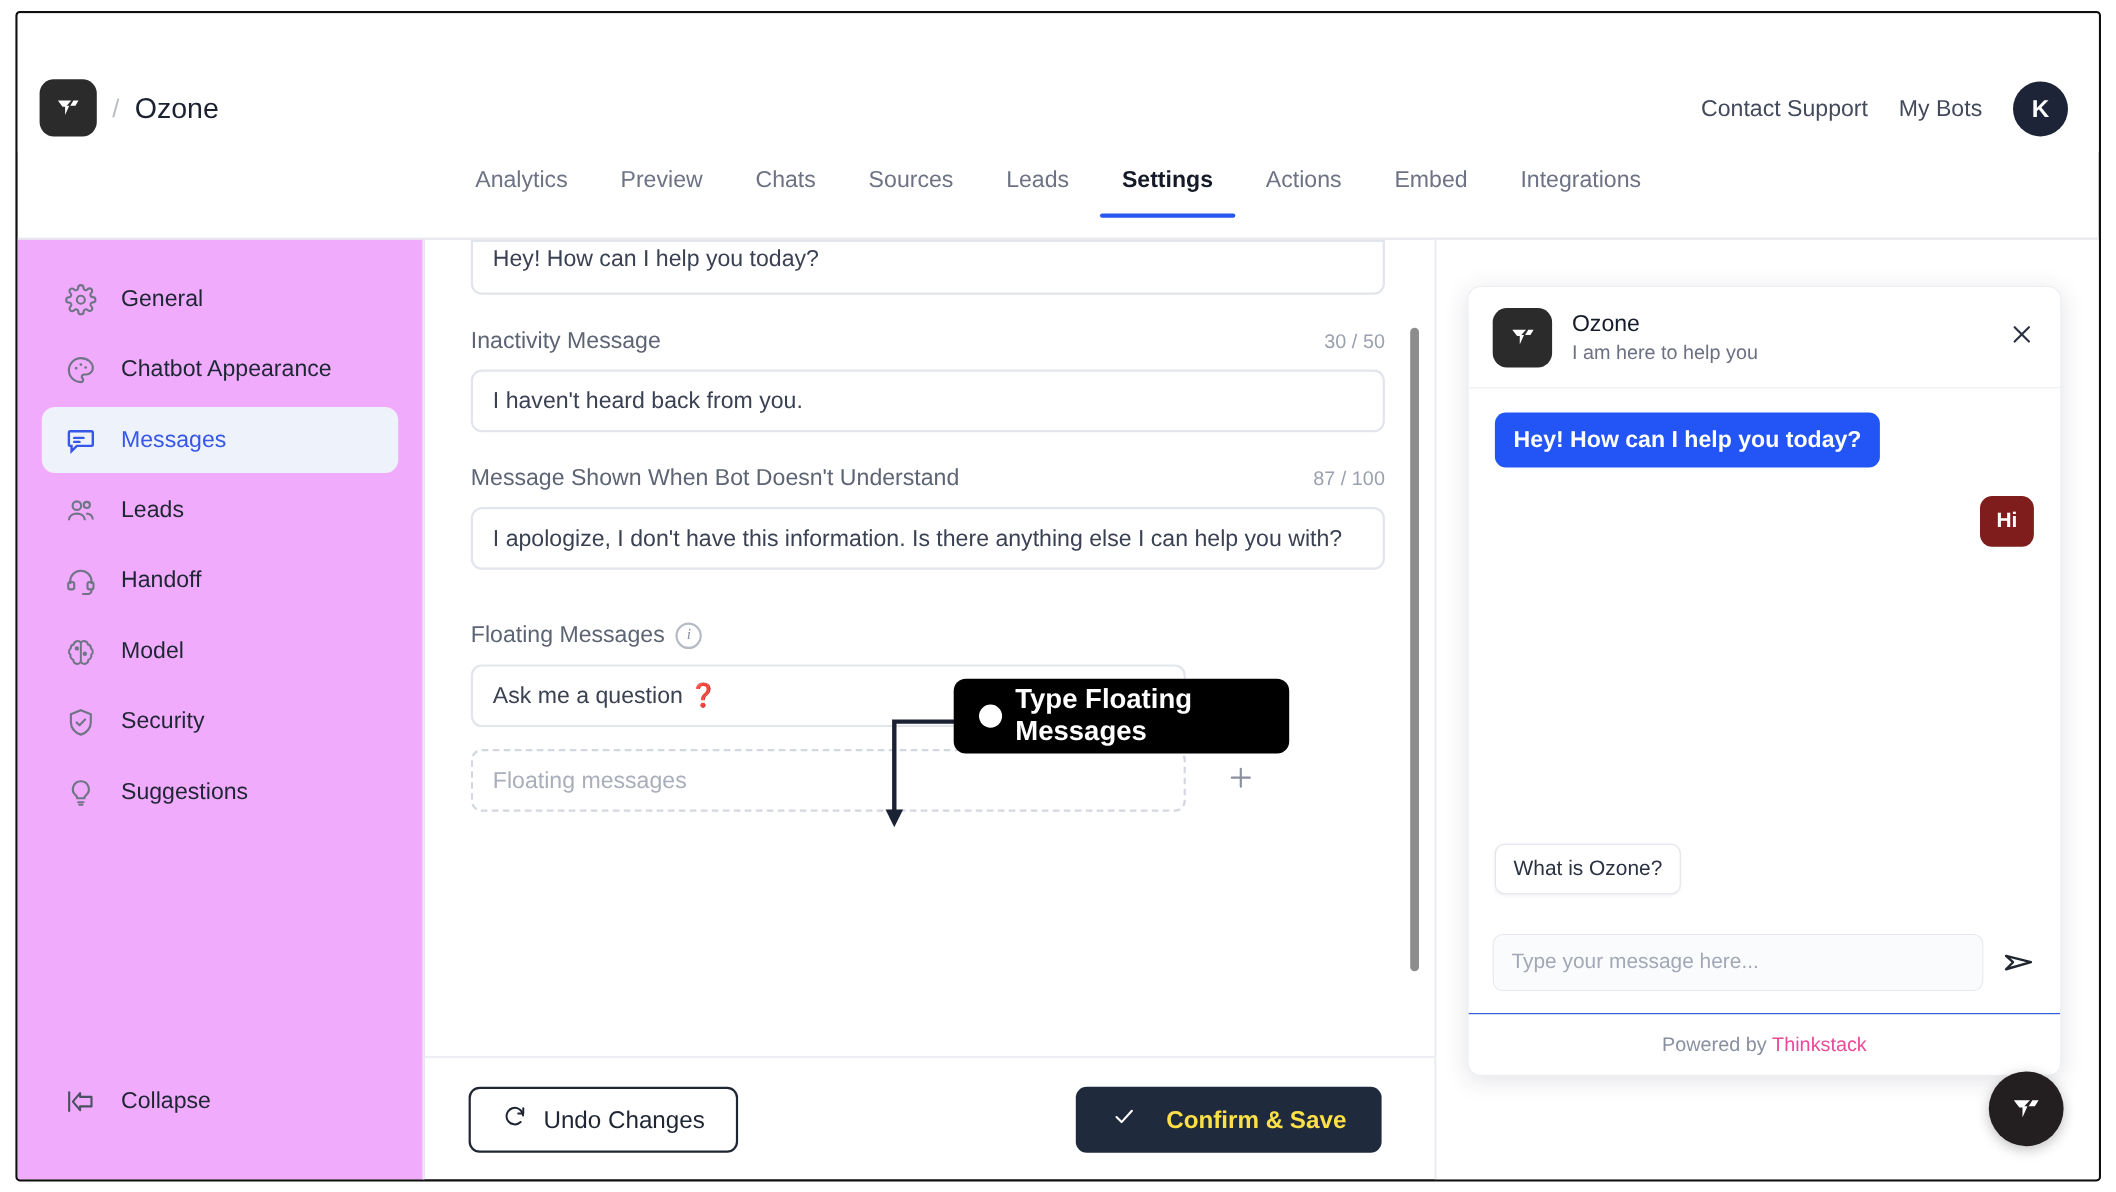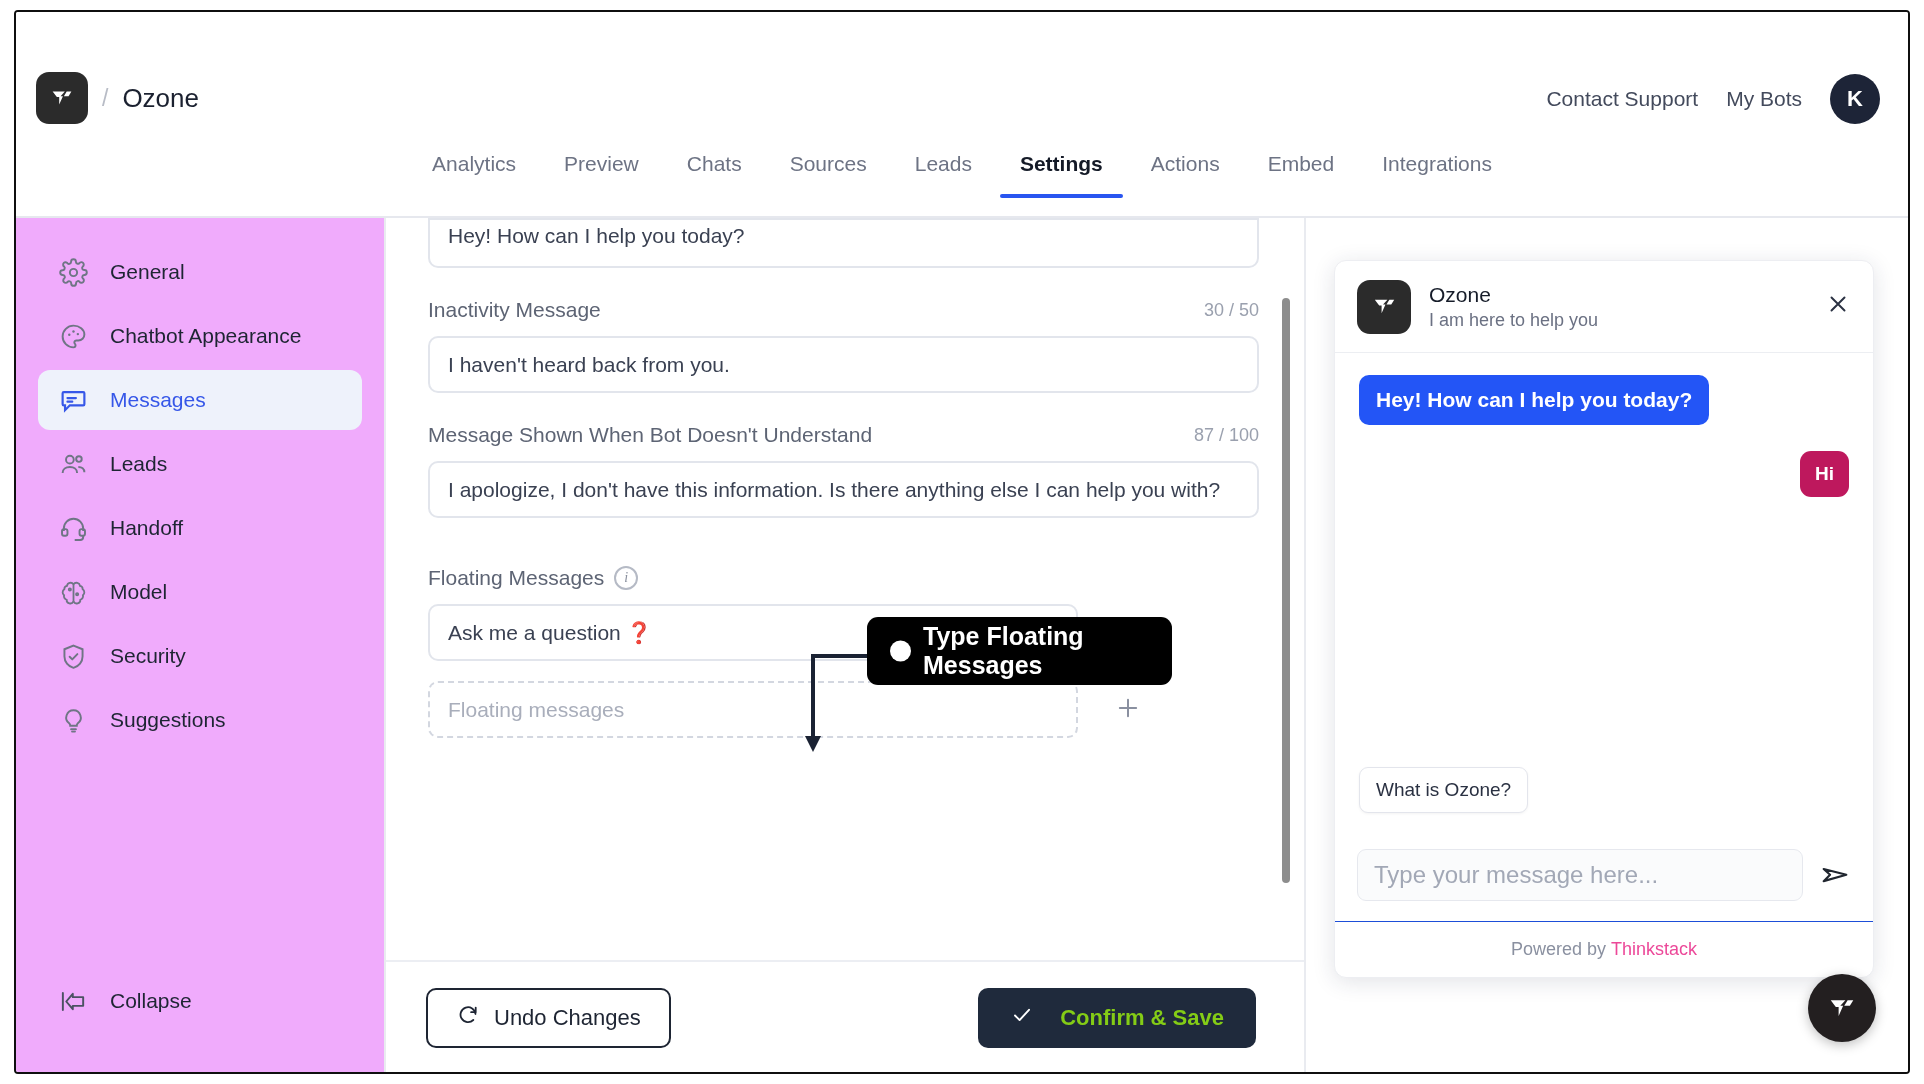--- a/index.html
+++ b/index.html
@@ -194,21 +194,21 @@
     border-radius: 10px;
     height: 60px; padding: 0 28px;
     font-size: 22px; color: #1e2533;
     background: #fff;
   }
   .btn-save {
     display: flex; align-items: center; gap: 26px;
     background: #1f2a3c;
     border-radius: 10px;
     height: 60px; padding: 0 32px;
-    font-size: 22px; color: #84cc16; font-weight: bold;
+    font-size: 22px; color: #fde047; font-weight: bold;
   }
 
   
   .previewpane {
     position: relative;
     flex: 1 1 auto;
     background: #fff;
   }
   .chatcard {
     position: absolute;
@@ -245,21 +245,21 @@
   }
   .bubble-bot {
     display: inline-block;
     background: #2355f6; color: #ffffff;
     border-radius: 10px;
     padding: 13px 17px;
     font-size: 21px; font-weight: bold;
   }
   .bubble-user {
     position: absolute; right: 24px; top: 98px;
-    background: #be185d; color: #ffffff;
+    background: #7f1d1d; color: #ffffff;
     border-radius: 11px;
     padding: 12px 15px;
     font-size: 19px; font-weight: bold;
   }
   .suggestion {
     position: absolute; left: 24px; bottom: 16px;
     border: 1px solid #e3e5ec;
     border-radius: 9px;
     padding: 11px 16px;
     font-size: 19px; color: #2a3142;
@@ -270,21 +270,21 @@
     flex: 0 0 92px;
     display: flex; align-items: center; gap: 16px;
     padding: 0 22px;
   }
   .chat-input {
     flex: 1 1 auto; height: 52px;
     border: 1px solid #e6e8ee; border-radius: 9px;
     background: #fafbfc;
     display: flex; align-items: center;
     padding: 0 16px;
-    font-size: 24px; color: #a2a8b6;
+    font-size: 19px; color: #a2a8b6;
   }
   .send-btn { color: #2a3142; display:flex; align-items:center;}
   .send-btn svg { width: 32px; height: 32px; }
   .chat-foot {
     flex: 0 0 56px;
     border-top: 1px solid #1d4ed8;
     display: flex; align-items: center; justify-content: center;
     font-size: 18px; color: #8a90a0;
   }
   .chat-foot b { color: #ec4899; font-weight: normal; margin-left: 5px;}

